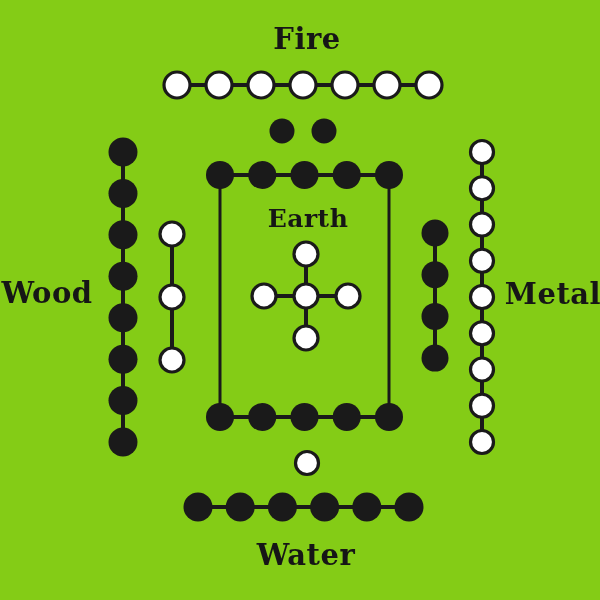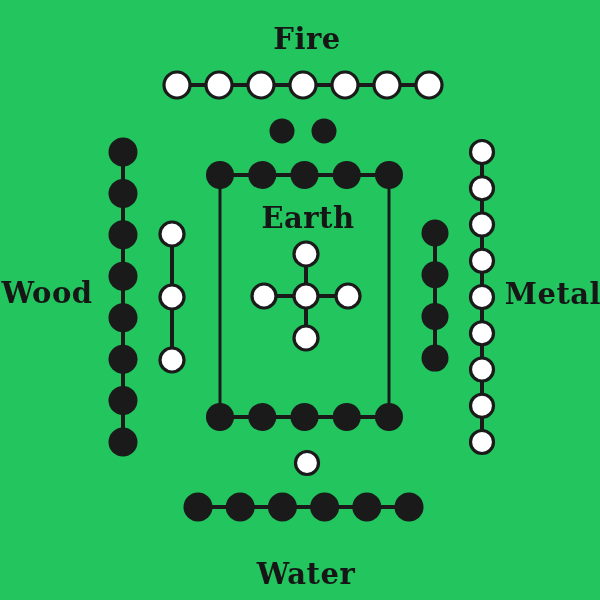--- a/index.html
+++ b/index.html
@@ -4,43 +4,43 @@
 <style>
   html, body {
     margin: 0;
     padding: 0;
     background: #ffffff;
   }
   #stage {
     position: relative;
     width: 600px;
     height: 600px;
-    background: #22c55e;
+    background: #84cc16;
     font-family: "DejaVu Serif", serif;
     overflow: hidden;
   }
   #diagram-svg {
     position: absolute;
     left: 0;
     top: 0;
   }
   .element-label {
     position: absolute;
     transform: translate(-50%, -50%);
     font-weight: bold;
     font-size: 29px;
     color: #161616;
     white-space: nowrap;
     letter-spacing: 0.5px;
   }
   .label-fire  { left: 307px; top: 39px;  }
-  .label-earth { left: 308px; top: 218px; font-size: 29px; }
+  .label-earth { left: 308px; top: 218px; font-size: 25px; }
   .label-wood  { left: 47px;  top: 293px; }
   .label-metal { left: 553px; top: 294px; }
-  .label-water { left: 306px; top: 574px; }
+  .label-water { left: 306px; top: 555px; }
 </style>
 </head>
 <body>
 
 <div id="stage">
   <svg id="diagram-svg" width="600" height="600" viewBox="0 0 600 600" xmlns="http://www.w3.org/2000/svg">
       <line x1="220" y1="175" x2="220" y2="417" stroke="#1a1a1a" stroke-width="3"></line>
       <line x1="389" y1="175" x2="389" y2="417" stroke="#1a1a1a" stroke-width="3"></line>
       <line x1="220" y1="175" x2="389" y2="175" stroke="#1a1a1a" stroke-width="3"></line>
       <line x1="220" y1="417" x2="389" y2="417" stroke="#1a1a1a" stroke-width="3"></line>

